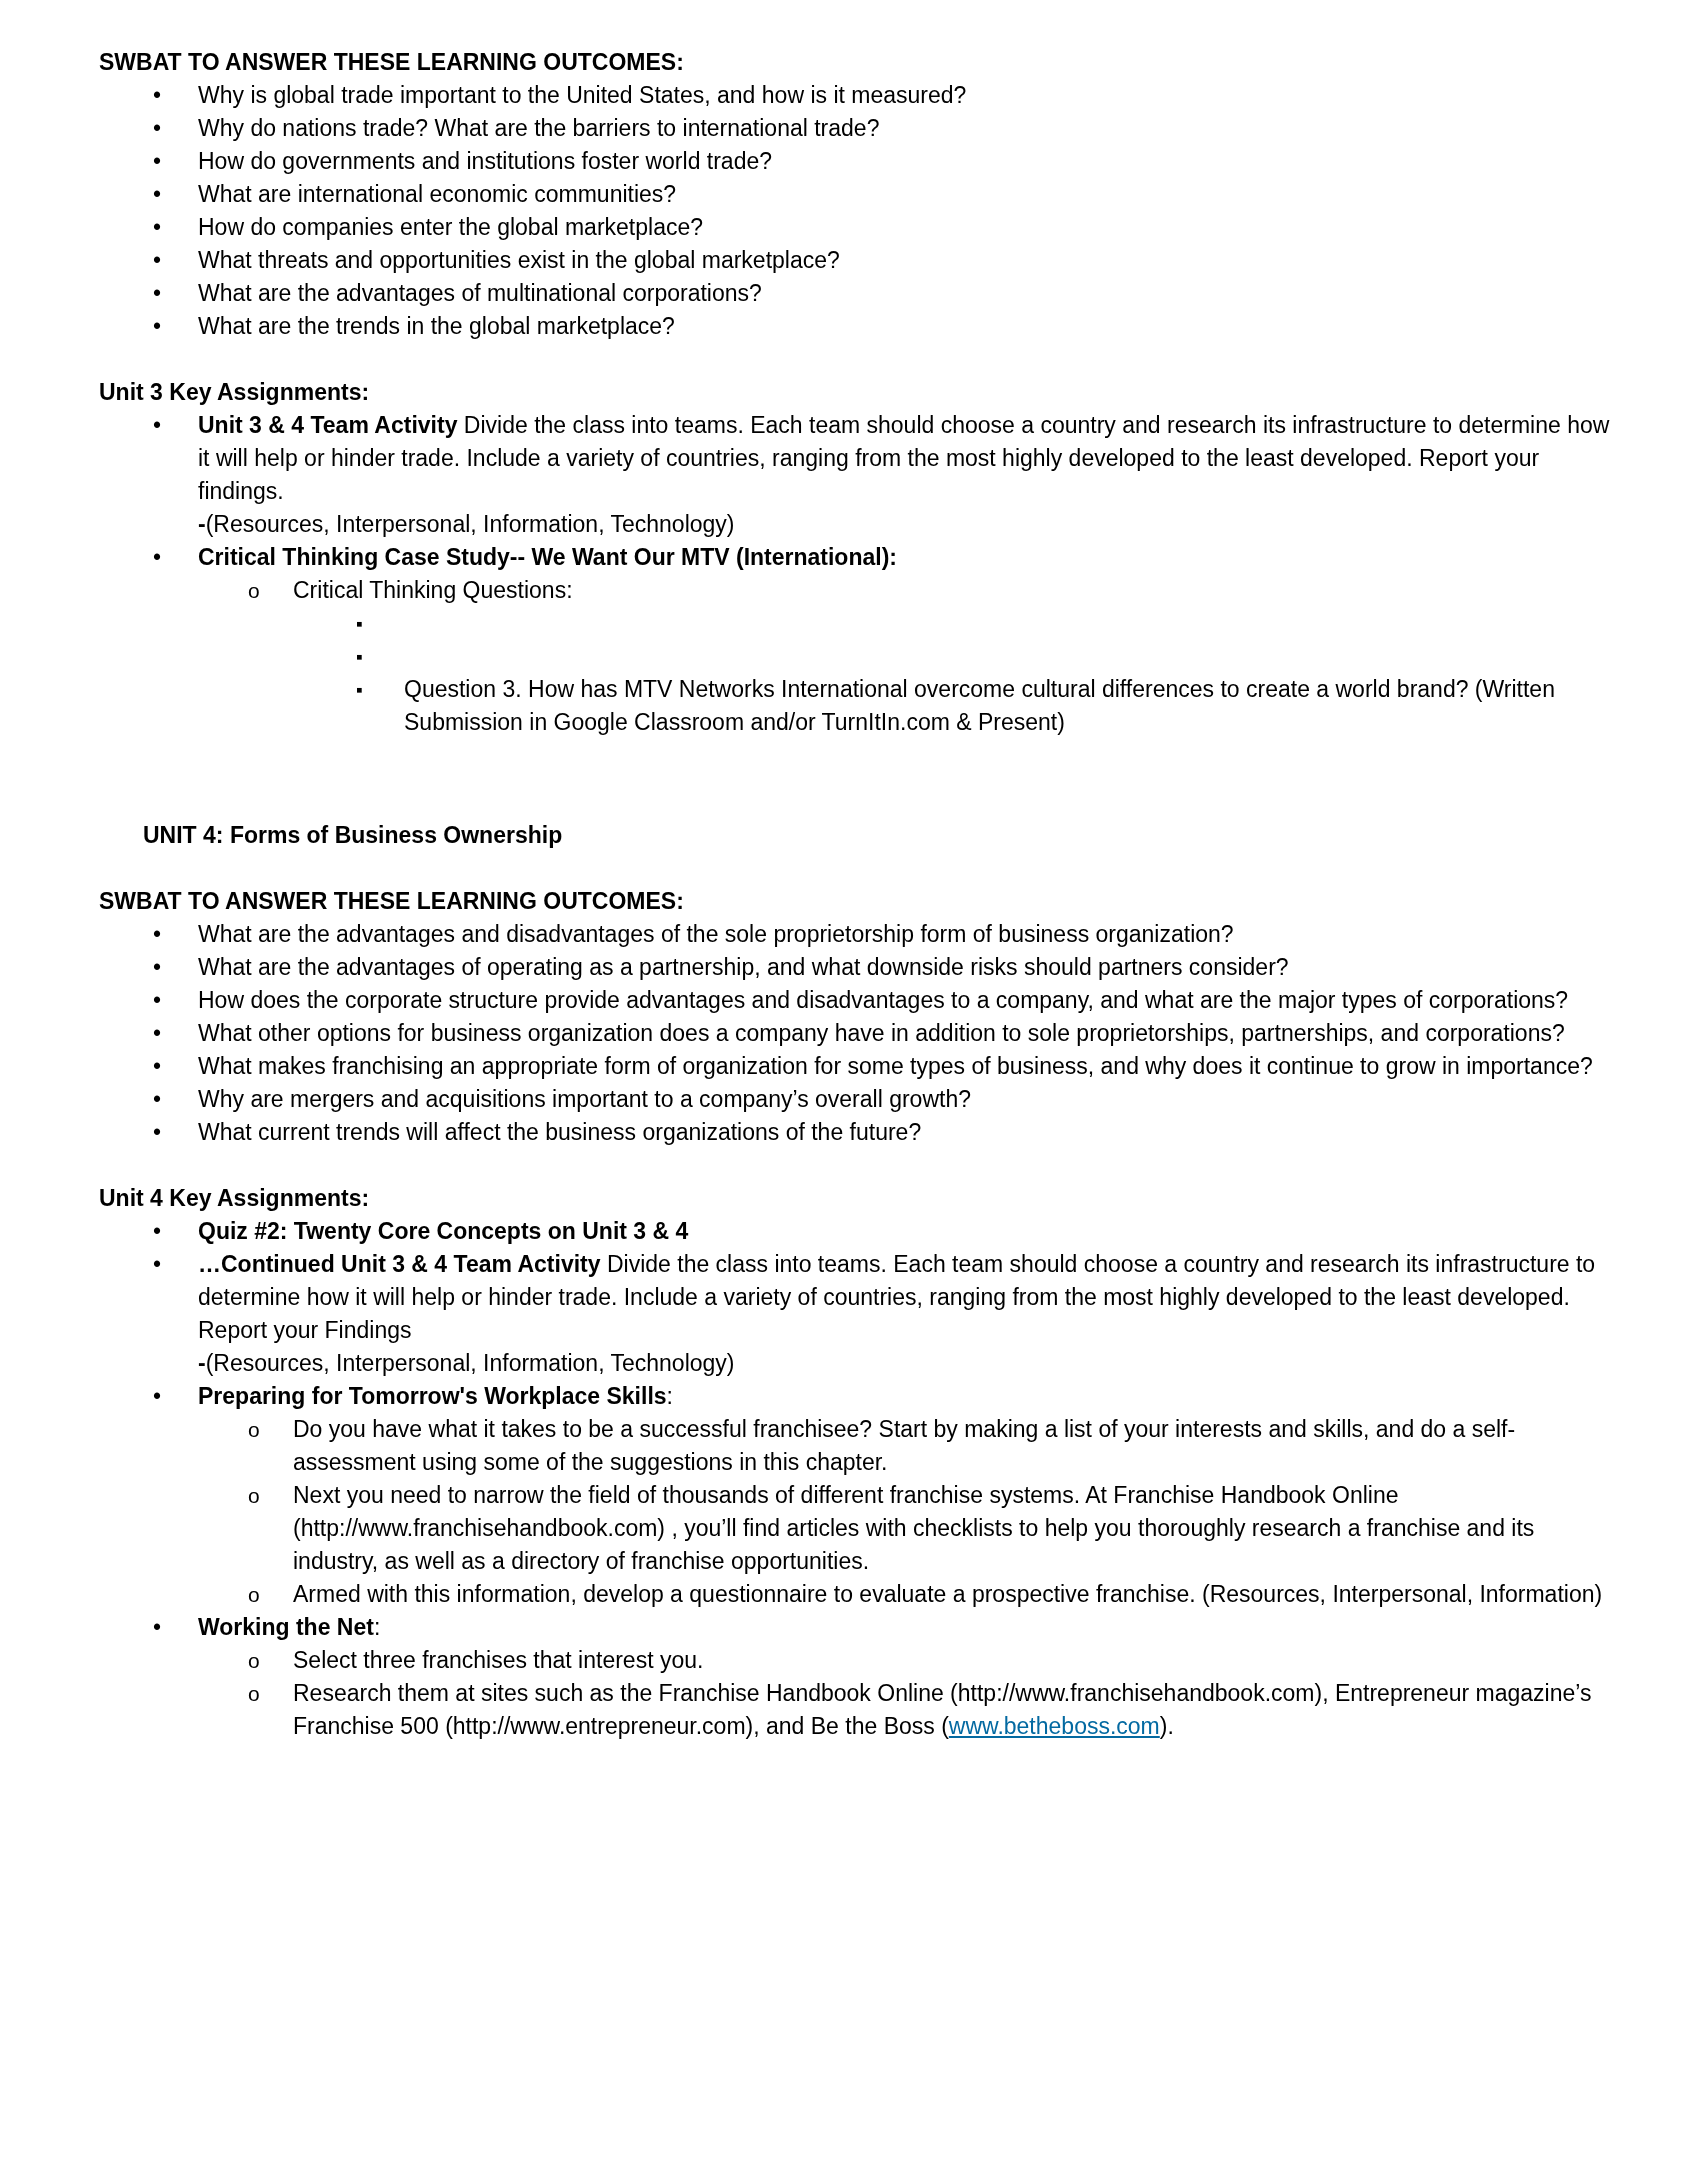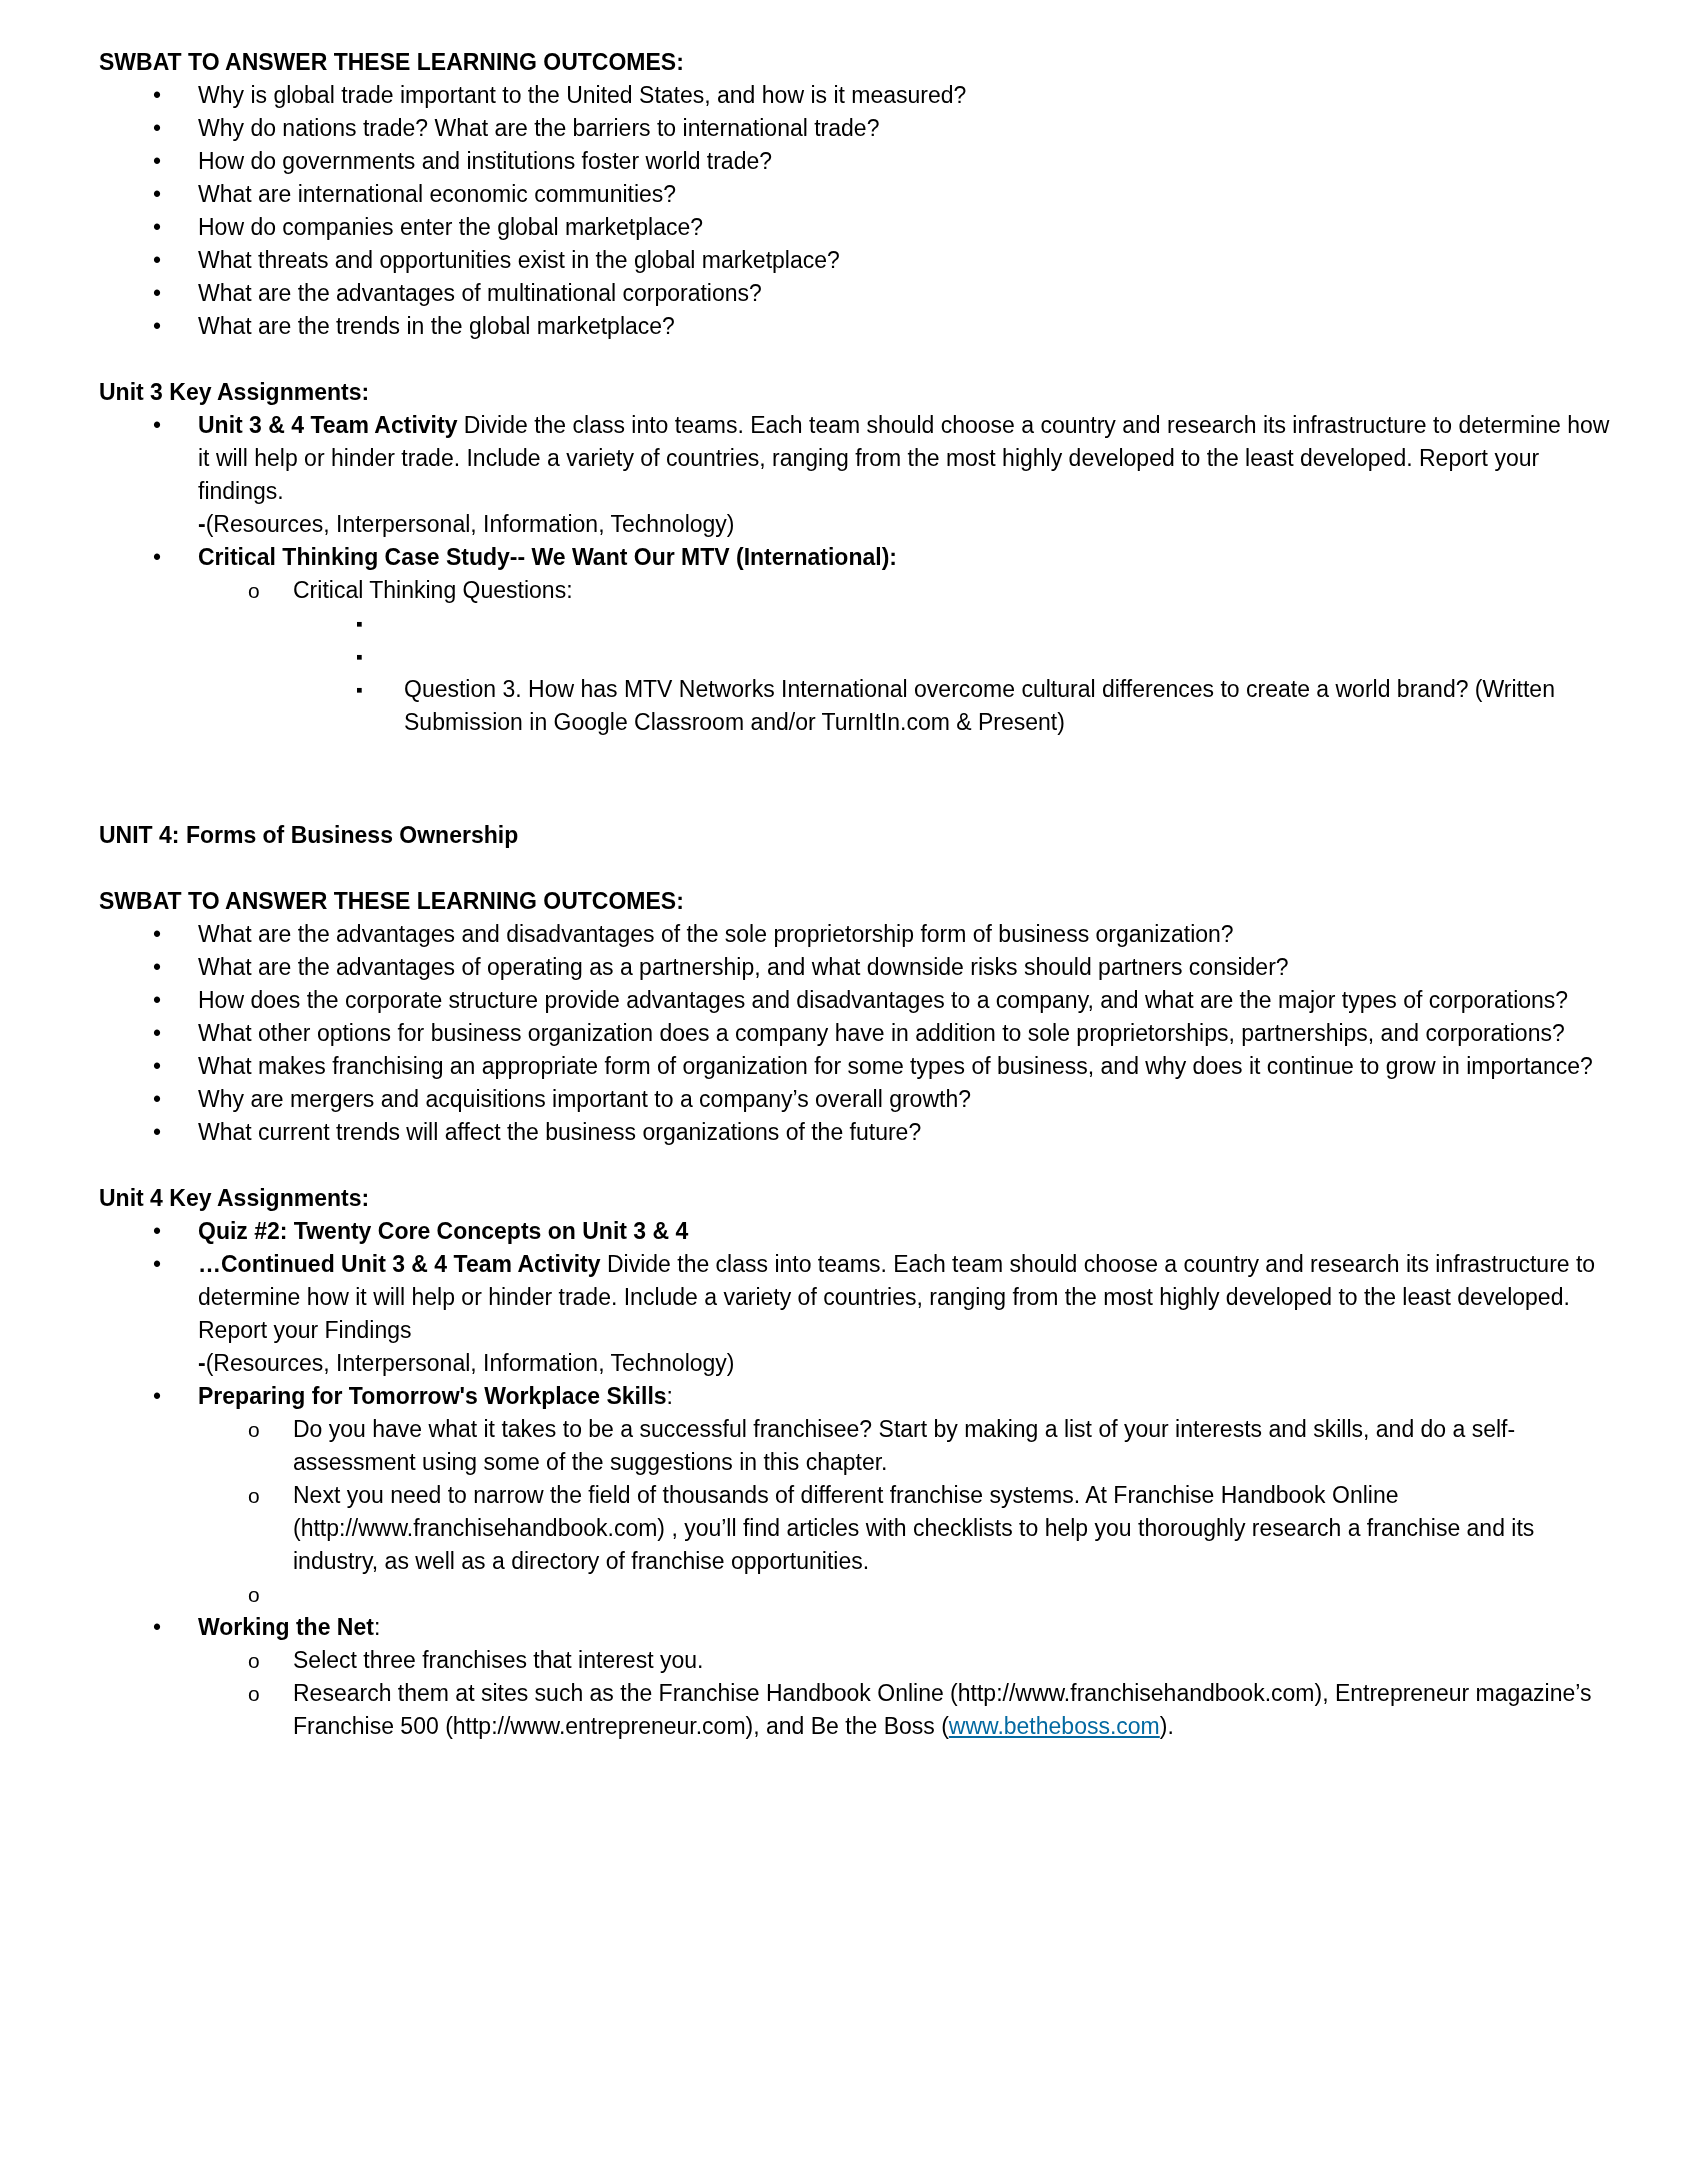--- a/index.html
+++ b/index.html
@@ -21,21 +21,21 @@
   .blank { height: 33px; }
   .li { display: flex; align-items: flex-start; }
   .marker { flex: 0 0 auto; text-align: left; }
   .l1 .marker { margin-left: 54px;  width: 45px; }
   .l2 .marker { margin-left: 149px; width: 45px; font-size: 21px; }
   .l3 .marker { margin-left: 257px; width: 48px; font-size: 19px; }
   .li-text { flex: 1 1 auto; }
   .cont { padding-left: 99px; }
   .b { font-weight: 700; }
   .doclink { color: #0369a1; text-decoration: underline; cursor: pointer; }
-  [data-name="unit4-title-heading"] { margin-top: 14px; }
+  [data-name="unit4-title-heading"] { margin-top: 14px; margin-left: 44px; }
   .footer { font-size: 24px; }
 </style>
 </head>
 <body>
 
 <div class="page" data-name="document-page">
   <div data-name="document-body">
       <div class="heading" data-name="learning-outcomes-heading-unit3"><span data-name="text-segment" class="b">SWBAT TO ANSWER THESE LEARNING OUTCOMES:</span></div>
       <div class="li l1" data-name="list-item">
         <span class="marker" data-name="disc-bullet-icon">•</span>
@@ -145,20 +145,21 @@
       <div class="li l2" data-name="list-item">
         <span class="marker" data-name="circle-bullet-icon">o</span>
         <div class="li-text" data-name="list-item-text"><span data-name="text-segment">Do you have what it takes to be a successful franchisee? Start by making a list of your interests and skills, and do a self-assessment using some of the suggestions in this chapter.</span></div>
       </div>
       <div class="li l2" data-name="list-item">
         <span class="marker" data-name="circle-bullet-icon">o</span>
         <div class="li-text" data-name="list-item-text"><span data-name="text-segment">Next you need to narrow the field of thousands of different franchise systems. At Franchise Handbook Online (http://www.franchisehandbook.com) , you’ll find articles with checklists to help you thoroughly research a franchise and its industry, as well as a directory of franchise opportunities.</span></div>
       </div>
       <div class="li l2" data-name="list-item">
         <span class="marker" data-name="circle-bullet-icon">o</span>
+        <div class="li-text" data-name="list-item-text"><span data-name="text-segment">Armed with this information, develop a questionnaire to evaluate a prospective franchise. (Resources, Interpersonal, Information)</span></div>
       </div>
       <div class="li l1" data-name="working-the-net-item">
         <span class="marker" data-name="disc-bullet-icon">•</span>
         <div class="li-text" data-name="list-item-text"><span data-name="text-segment" class="b">Working the Net</span><span data-name="text-segment">:</span></div>
       </div>
       <div class="li l2" data-name="list-item">
         <span class="marker" data-name="circle-bullet-icon">o</span>
         <div class="li-text" data-name="list-item-text"><span data-name="text-segment">Select three franchises that interest you.</span></div>
       </div>
       <div class="li l2" data-name="research-franchises-item">

